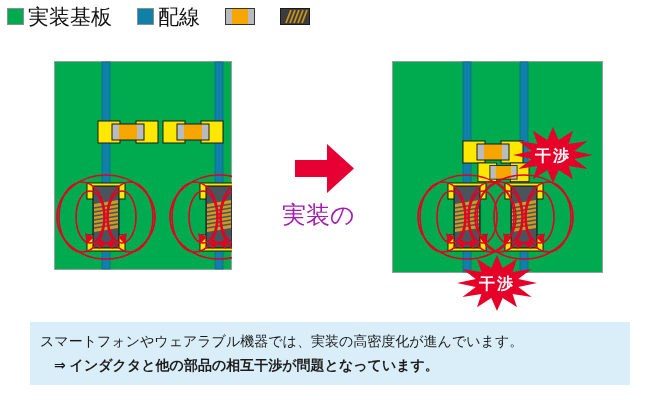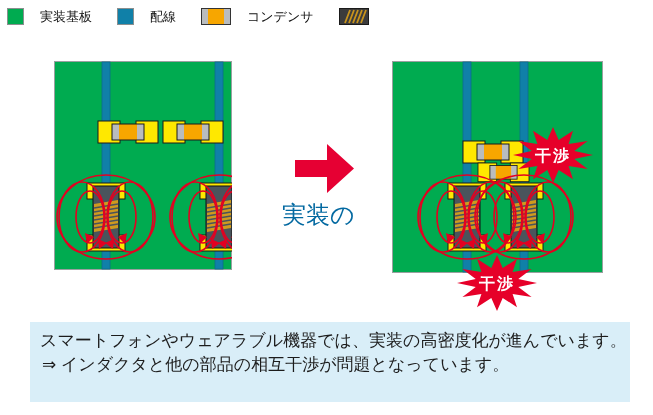--- a/index.html
+++ b/index.html
@@ -3,44 +3,44 @@
 <meta charset="utf-8">
 <style>
   html,body{margin:0;padding:0;}
   body{
     width:653px;height:415px;position:relative;background:#ffffff;
     font-family:"Liberation Sans","DejaVu Sans",sans-serif;color:#111;
     overflow:hidden;
   }
   
   .legend{position:absolute;left:7px;top:8px;display:flex;gap:25px;align-items:center;}
-  .legend-item{display:flex;gap:16px;align-items:flex-end;font-size:13px;line-height:17px;color:#111;}
+  .legend-item{display:flex;gap:4px;align-items:flex-end;font-size:21px;line-height:17px;color:#111;}
   .swatch{width:17px;height:17px;border:1px solid #8a8f8f;box-sizing:border-box;display:inline-block;}
   .swatch.green{background:#00ab50;}
   .swatch.teal{background:#1080a8;}
   .swatch.yellow{background:#ffff00;}
   
   .pcb-left{position:absolute;left:54px;top:61px;}
   .pcb-right{position:absolute;left:385px;top:55px;}
   .land{fill:#ffe800;stroke:#1a1a1a;stroke-width:1;}
   .ibody{fill:#4a545c;stroke:#111;stroke-width:1;}
   .field ellipse{fill:none;stroke:#e30021;stroke-width:1.6;}
   .board{fill:#00ab50;stroke:#9aa0a0;stroke-width:1;}
   .wire{fill:#1080a8;stroke:#0b6b90;stroke-width:0.8;}
   .star{fill:#e60029;}
   .alert-text{fill:#ffffff;font-size:16px;font-weight:bold;letter-spacing:2px;
     font-family:"Liberation Sans","DejaVu Sans",sans-serif;}
   
-  .transition-label{position:absolute;left:282px;top:200px;font-size:24px;line-height:29px;color:#0369a1;text-align:right;}
+  .transition-label{position:absolute;left:282px;top:200px;font-size:24px;line-height:29px;color:#a21caf;text-align:right;}
   .arrow-svg{position:absolute;left:290px;top:140px;}
   
-  .note{position:absolute;left:30px;top:322px;width:600px;height:80px;background:#d9eef8;
-    font-size:17px;line-height:24px;color:#1c1c1c;padding-top:7px;box-sizing:border-box;}
+  .note{position:absolute;left:30px;top:322px;width:600px;height:63px;background:#d9eef8;
+    font-size:14px;line-height:24px;color:#1c1c1c;padding-top:7px;box-sizing:border-box;}
   .note .l0{padding-left:10px;}
-  .note .l1,.note .l2{padding-left:12px;}
+  .note .l1,.note .l2{padding-left:24px;font-weight:bold;}
 </style>
 </head>
 <body>
 
 <svg width="0" height="0" style="position:absolute" aria-hidden="true">
   <defs>
     <g id="capacitor">
       <rect x="0" y="0" width="22" height="22" class="land"></rect>
       <rect x="38" y="0" width="22" height="22" class="land"></rect>
       <rect x="14" y="3" width="7" height="16" fill="#b9bcbe"></rect>
@@ -77,21 +77,20 @@
   </div>
   <div class="legend-item">
     <span class="swatch teal"></span>
     <span>配線</span>
   </div>
   <div class="legend-item">
     <svg width="30" height="17">
       <rect x="0.5" y="0.5" width="29" height="16" fill="#b9bcbe" stroke="#333"></rect>
       <rect x="7" y="1" width="16" height="15" fill="#f7a600"></rect>
     </svg>
-    <span>コンデンサ</span>
   </div>
   <div class="legend-item">
     <svg width="30" height="17">
       <rect x="0.5" y="0.5" width="29" height="16" fill="#3c3c3c" stroke="#1a1a1a"></rect>
       <path d="M6,15 L11,2 M10,15 L15,2 M14,15 L19,2 M18,15 L23,2 M22,15 L27,2" stroke="#c8931c" stroke-width="1.8" fill="none"></path>
     </svg>
   </div>
 </div>
 
 <svg class="pcb-left" width="178" height="209">

